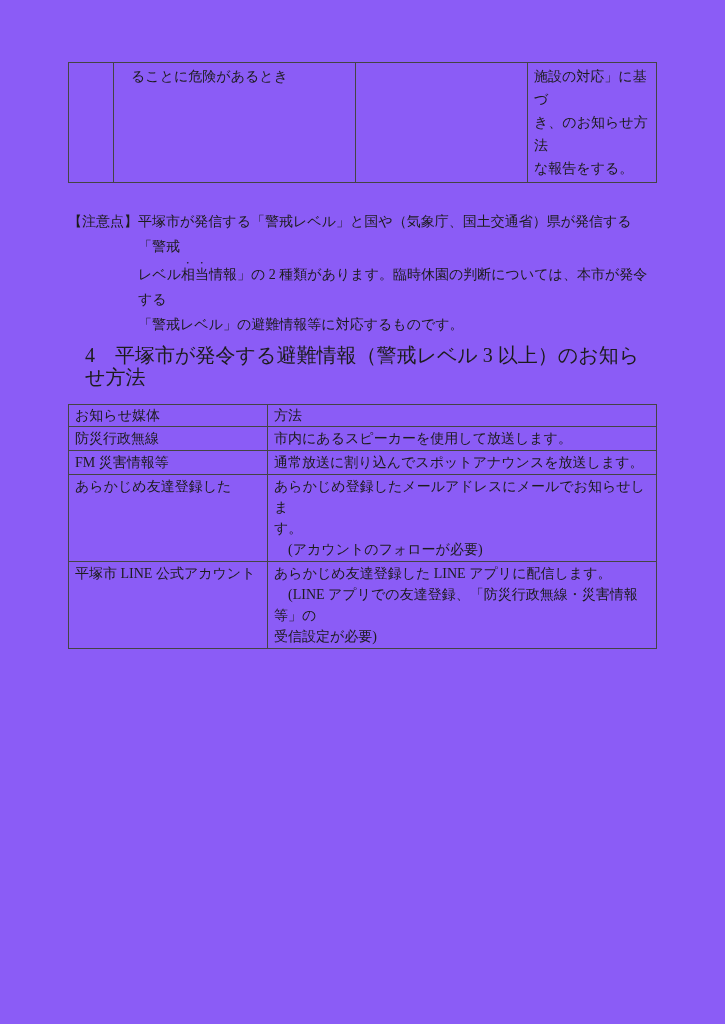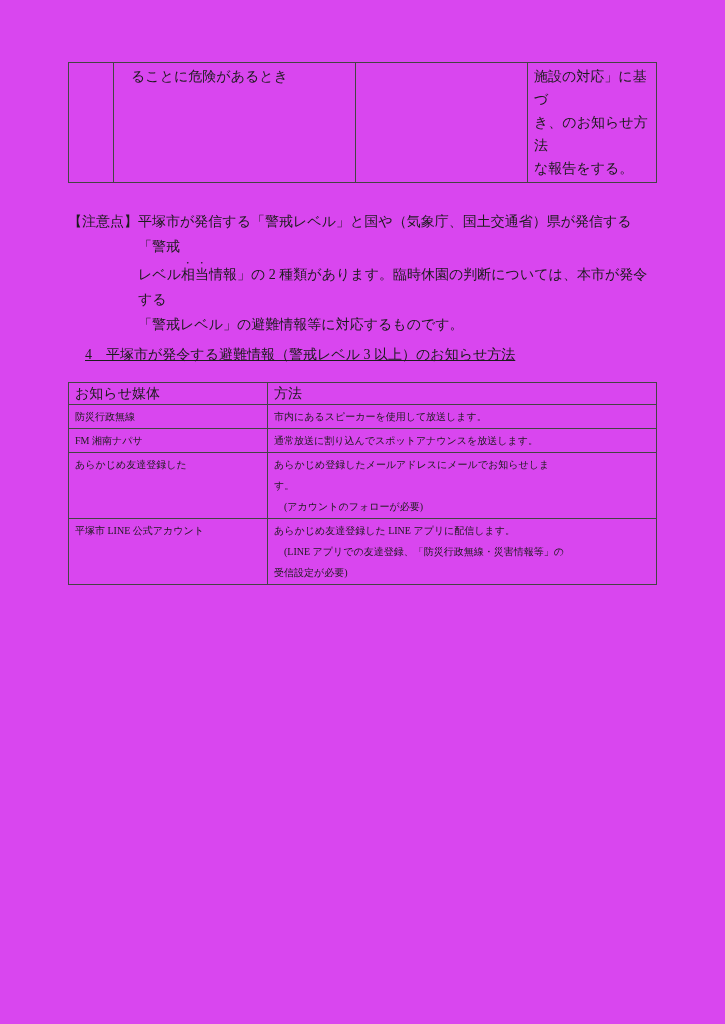--- a/index.html
+++ b/index.html
@@ -1,19 +1,19 @@
 <!DOCTYPE html>
 <html lang="ja"><head>
 <meta charset="utf-8">
 <style>
   html,body { margin:0; padding:0; background:#888; }
   .page {
     position:relative;
     width:725px; height:1024px;
-    background:#d946ef;
+    background:#8b5cf6;
     font-family:"Liberation Serif","DejaVu Serif",serif;
     color:#1c1c1c;
     overflow:hidden;
     box-sizing:border-box;
   }
   .content { position:absolute; left:68px; top:62px; width:588px; }
 
   table { border-collapse:collapse; table-layout:fixed; width:588px; }
   td, th { border:1px solid #444; vertical-align:top; box-sizing:border-box; }
 
@@ -33,29 +33,28 @@
   .notice span { white-space:pre-line; }
   .emph {
     -webkit-text-emphasis:filled dot; text-emphasis:filled dot;
     -webkit-text-emphasis-position:over right; text-emphasis-position:over right;
   }
 
   
   .heading {
     margin:7px 0 16px 0;
     padding-left:17px;
-    font-size:14px; font-weight:normal;
+    font-size:20px; font-weight:normal;
     line-height:22px;
-    text-decoration:underline;
   }
 
   
   .t2 { margin-top:3px; }
   .t2 th { font-size:14px; font-weight:normal; line-height:21px; padding:0 6px; text-align:left; vertical-align:middle; }
-  .t2 td { font-size:10px; line-height:21px; padding:1px 6px; white-space:pre-line; }
+  .t2 td { font-size:14px; line-height:21px; padding:1px 6px; white-space:pre-line; }
 </style>
 </head>
 <body>
 
 <div class="page">
   <div class="content">
 
     <table class="t1">
       <colgroup>
           <col style="width:45px">
@@ -91,21 +90,21 @@
           <th>お知らせ媒体</th>
           <th>方法</th>
         </tr>
       </thead>
       <tbody>
         <tr>
           <td>防災行政無線</td>
           <td>市内にあるスピーカーを使用して放送します。</td>
         </tr>
         <tr>
-          <td>FM 湘南ナパサ</td>
+          <td>FM 災害情報等</td>
           <td>通常放送に割り込んでスポットアナウンスを放送します。</td>
         </tr>
         <tr>
           <td>あらかじめ友達登録した</td>
           <td>あらかじめ登録したメールアドレスにメールでお知らせしま
 す。
 　(アカウントのフォローが必要)</td>
         </tr>
         <tr>
           <td>平塚市 LINE 公式アカウント</td>

